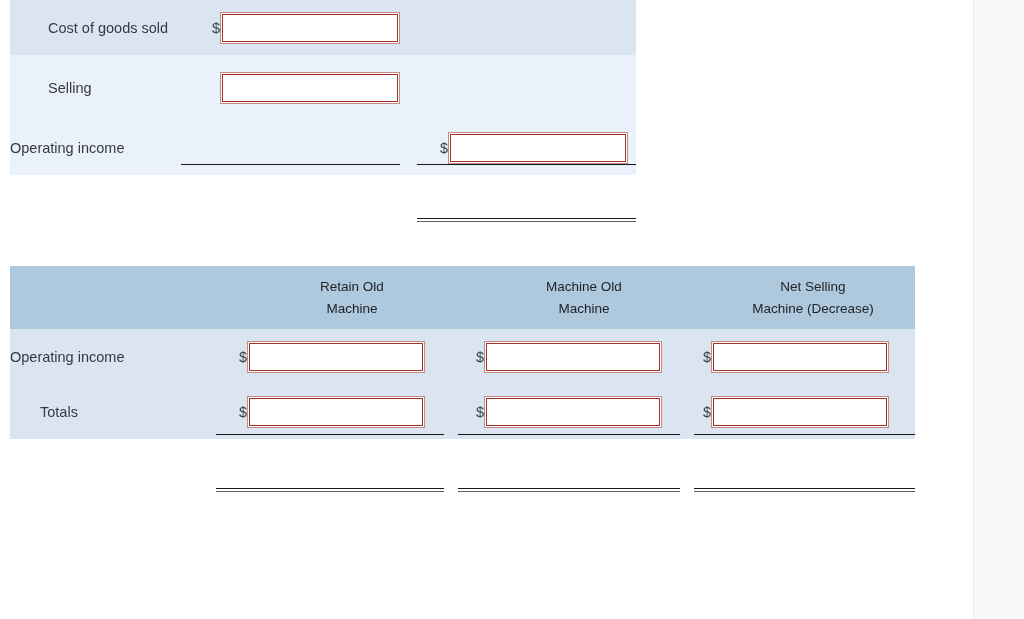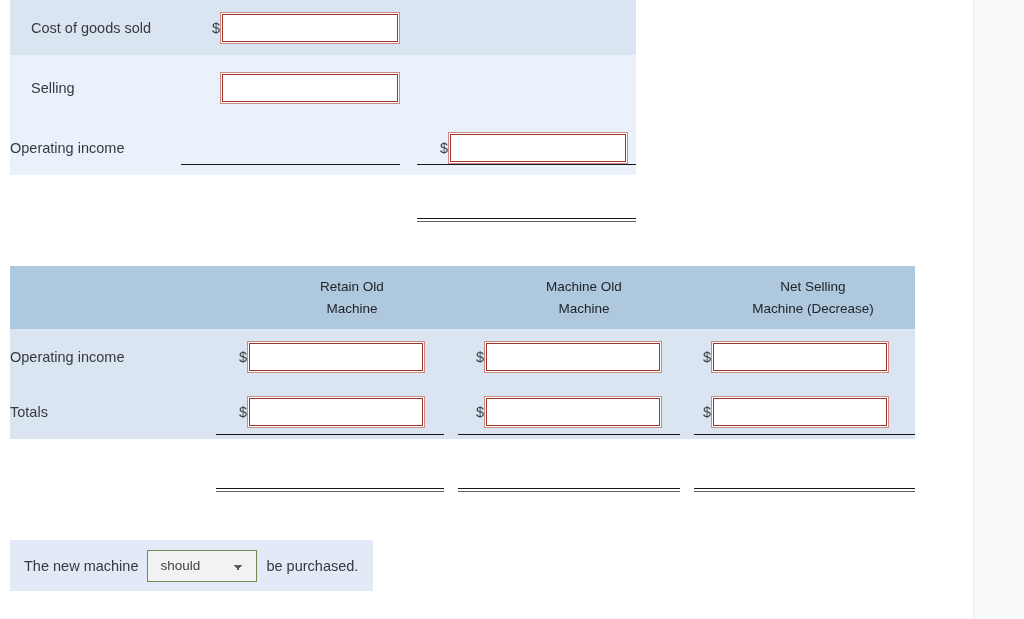--- a/index.html
+++ b/index.html
@@ -37,22 +37,22 @@
   .row-dark  { background: #dbe5f1; }
   .row-light { background: #eaf1fb; }
   .hdr-row   { background: #aec8dd; }
 
   .lbl {
     font-size: 14.5px;
     color: #343a40;
     padding-left: 18px;
     white-space: nowrap;
   }
-  .lbl.indent  { padding-left: 21px; }
-  .lbl.indent2 { }
+  .lbl.indent  { padding-left: 38px; }
+  .lbl.indent2 { padding-left: 30px; }
 
   .hcell {
     font-size: 13.5px;
     color: #212529;
     text-align: center;
     line-height: 22px;
     padding: 6px 4px;
     white-space: nowrap;
   }
 
@@ -265,19 +265,14 @@
   </table>
 
   <div class="rule-single" style="left:216px; top:434px; width:228px;"></div>
   <div class="rule-single" style="left:458px; top:434px; width:222px;"></div>
   <div class="rule-single" style="left:694px; top:434px; width:221px;"></div>
 
   <div class="rule-double" style="left:216px; top:488px; width:228px;"></div>
   <div class="rule-double" style="left:458px; top:488px; width:222px;"></div>
   <div class="rule-double" style="left:694px; top:488px; width:221px;"></div>
 
-  <div class="conclusion" style="left:10px; top:540px; width:363px; height:51px;">
-    <span>The new machine</span>
-    <select id="decision-select"><option value="should">should</option><option value="should not">should not</option></select>
-    <span>be purchased.</span>
-  </div>
 
 </div>
 
 </body></html>

